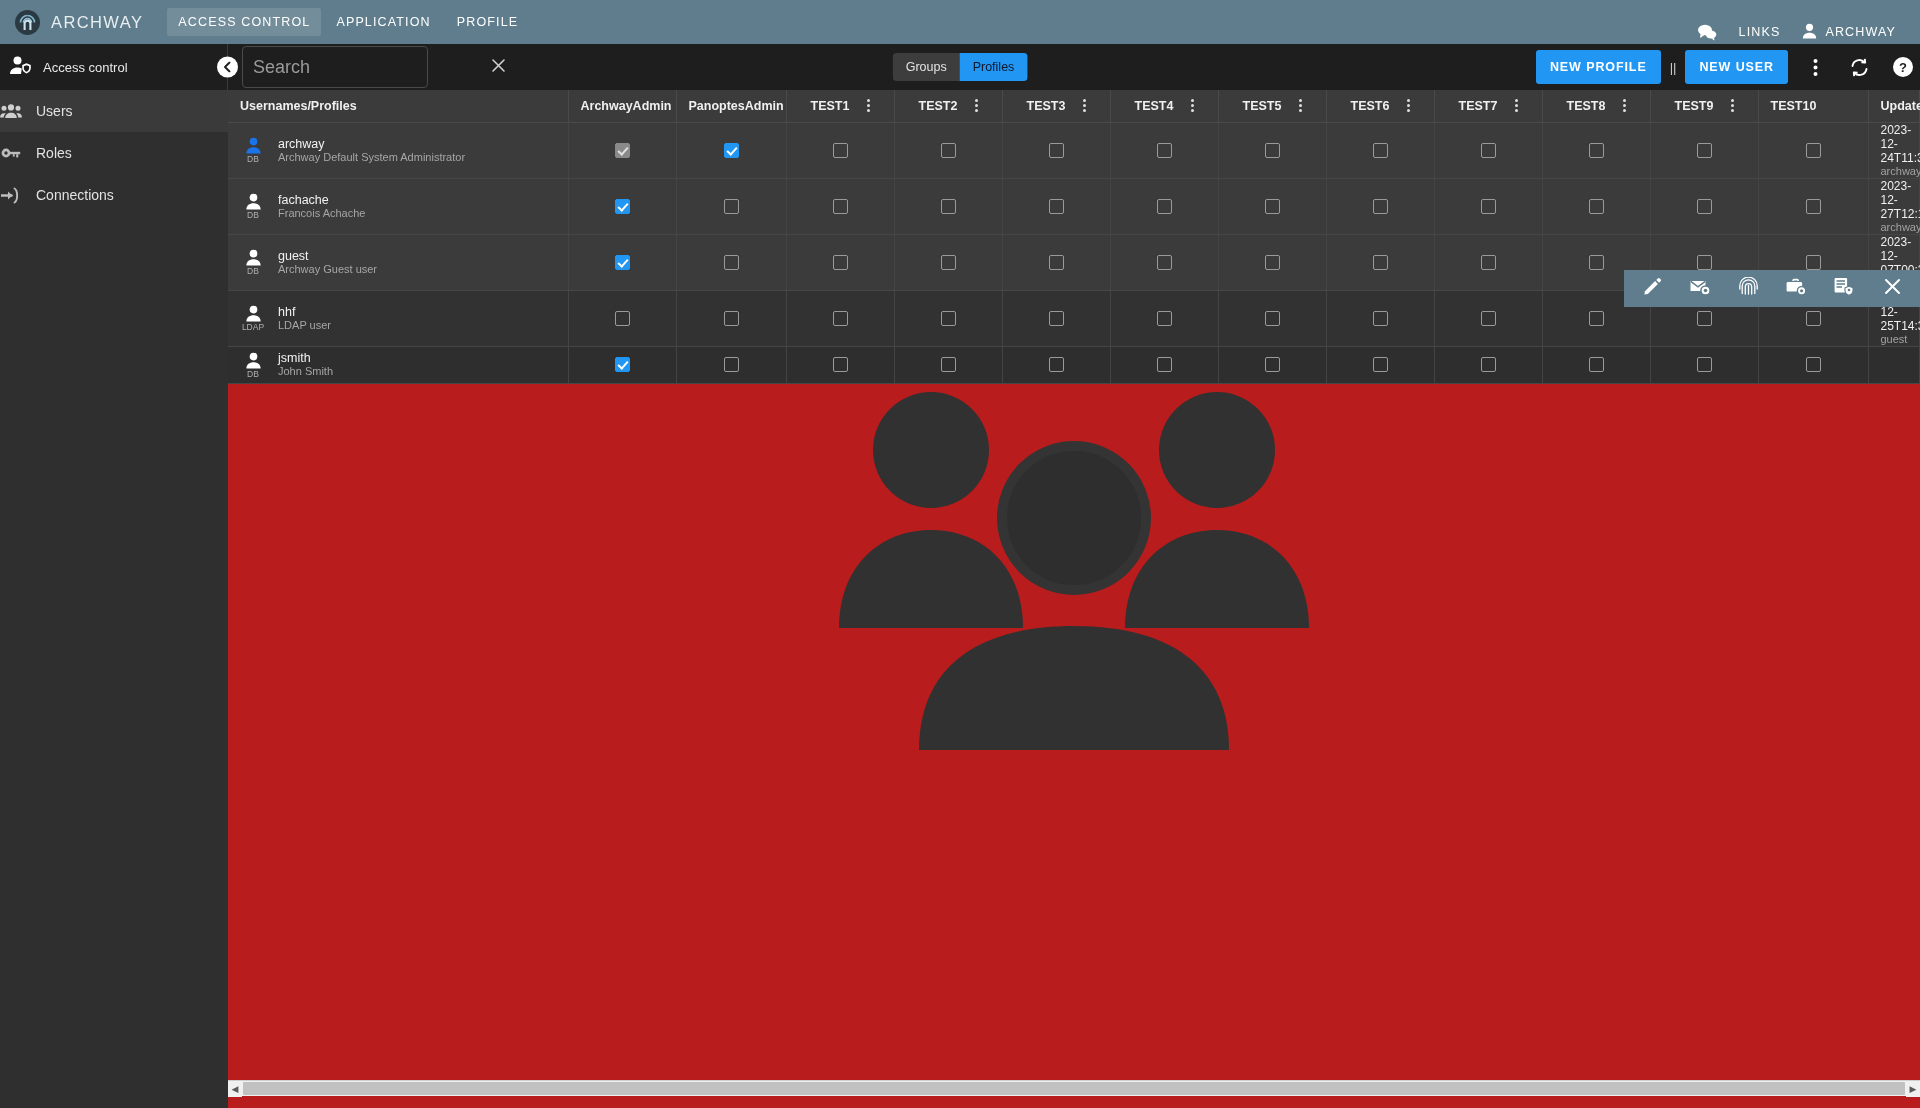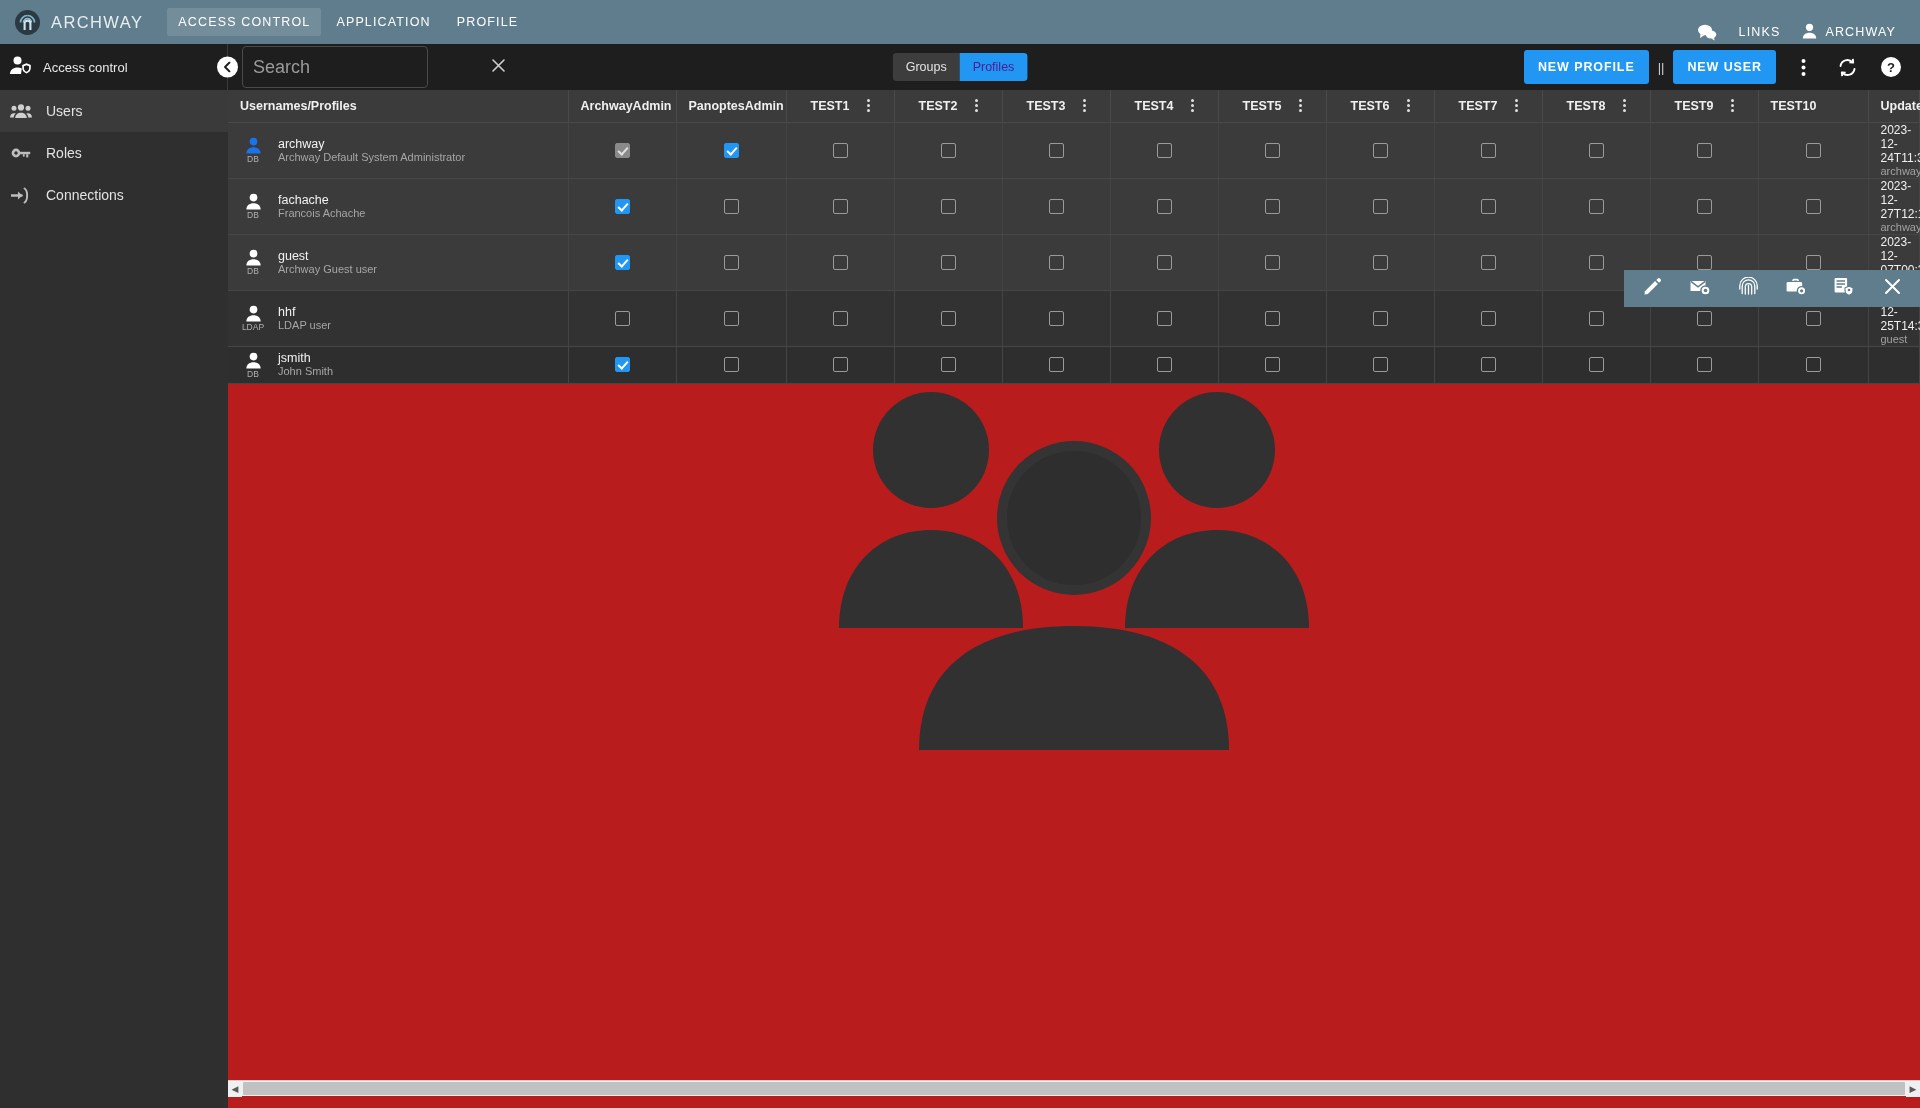--- a/index.html
+++ b/index.html
@@ -56,38 +56,38 @@
   }
   .search-input::placeholder { color: #9a9a9a; }
   .seg-wrap {
     position: absolute; left: 50%; transform: translateX(-50%);
     display: flex; border-radius: 4px; overflow: hidden;
   }
   .seg {
     font-size: 12.5px; padding: 7px 13px; cursor: pointer;
     background: #3d3d3d; color: #e4e4e4;
   }
-  .seg.active { background: #2196f3; color: #4c1d95; }
+  .seg.active { background: #2196f3; color: #0f172a; }
   .sh-right {
-    margin-left: auto; display: flex; align-items: center; gap: 0; padding-right: 12px;
+    margin-left: auto; display: flex; align-items: center; gap: 0; 
   }
   .btn-primary {
     background: #2196f3; color: #fff; border: none; border-radius: 3px;
     font-size: 12.5px; letter-spacing: 0.9px; padding: 10px 14px; cursor: pointer;
     font-family: "Liberation Sans", sans-serif; font-weight: bold;
   }
   .btn-sep { color: #cfcfcf; font-size: 13px; padding: 0 9px; }
   .icon-btn { width: 34px; height: 34px; display: flex; align-items: center; justify-content: center; cursor: pointer; }
 
   
   .body-area { position: relative; height: calc(1108px - 44px - 46px); display: flex; }
   .sidebar { width: 228px; background: #2f2f2f; flex-shrink: 0; position: relative; z-index: 20; }
   .side-item {
     height: 42px; display: flex; align-items: center; gap: 14px;
-    padding-left: 10px; cursor: pointer; font-size: 14px; color: #e2e2e2;
+    padding-left: 0; cursor: pointer; font-size: 14px; color: #e2e2e2;
   }
   .side-item.active { background: #3a3a3a; }
   .side-ico { width: 22px; display: flex; align-items: center; justify-content: center; color: #b9b9b9; }
 
   
   .table-region { flex: 1; position: relative; overflow: hidden; background: #b91c1c; }
   .watermark {
     position: absolute; left: 0; right: 0; top: 300px;
     display: flex; justify-content: center; pointer-events: none; opacity: 1;
   }

